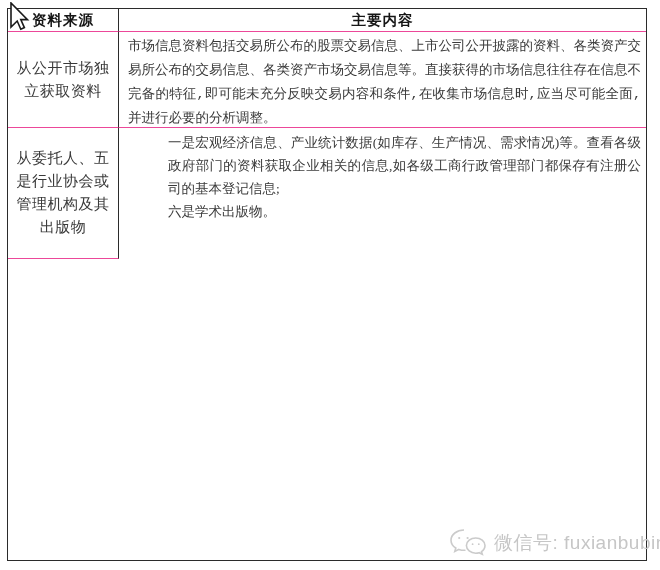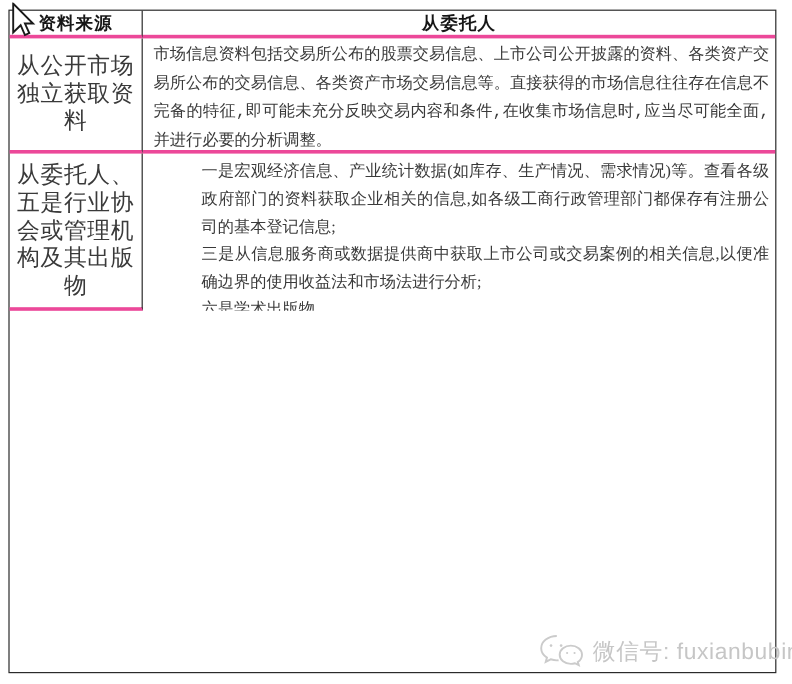--- a/index.html
+++ b/index.html
@@ -21,39 +21,39 @@
     box-sizing: border-box;
     display: grid;
     grid-template-columns: 111px 1fr;
     grid-template-rows: 23px 96px 131px 303px;
     border: 1px solid #2b2b2b;
     background: #ffffff;
   }
   .cell {
     box-sizing: border-box;
     overflow: hidden;
-    border-bottom: 3px solid #ec4899;
+    border-bottom: 1px solid #ec4899;
   }
   .src-col { border-right: 1px solid #2b2b2b; }
   .last-row { border-bottom: none; }
   .header-cell {
     display: flex;
     align-items: center;
     justify-content: center;
     font-weight: bold;
     font-size: 14.5px;
     color: #161616;
     letter-spacing: 1px;
   }
   .src-cell {
     display: flex;
     align-items: center;
     justify-content: center;
     text-align: center;
-    font-size: 19px;
+    font-size: 15px;
     line-height: 23px;
     color: #3a3a3a;
     padding: 0 4px;
     letter-spacing: 0.5px;
   }
   .content-cell {
     font-size: 13.5px;
     color: #3a3a3a;
     text-align: justify;
     padding: 3px 5px 0 9px;
@@ -92,37 +92,36 @@
 </style>
 </head>
 <body>
 
 <div class="doc-table">
 
   <div class="cell src-col header-cell">
     <span>资料来源</span>
   </div>
   <div class="cell header-cell">
-    <span>从委托人</span>
+    <span>主要内容</span>
   </div>
 
   <div class="cell src-col src-cell">
     <span>从公开市场独立获取资料</span>
   </div>
   <div class="cell content-cell lh-r0">
     <p>市场信息资料包括交易所公布的股票交易信息、上市公司公开披露的资料、各类资产交易所公布的交易信息、各类资产市场交易信息等。直接获得的市场信息往往存在信息不完备的特征,即可能未充分反映交易内容和条件,在收集市场信息时,应当尽可能全面,并进行必要的分析调整。</p>
   </div>
 
   <div class="cell src-col src-cell">
     <span>从委托人、五是行业协会或管理机构及其出版物</span>
   </div>
 
   <div class="cell content-cell lh-r2 last-row">
     <p>一是宏观经济信息、产业统计数据(如库存、生产情况、需求情况)等。查看各级政府部门的资料获取企业相关的信息,如各级工商行政管理部门都保存有注册公司的基本登记信息;</p>
-    <p>三是从信息服务商或数据提供商中获取上市公司或交易案例的相关信息,以便准确边界的使用收益法和市场法进行分析;</p>
     <p>六是学术出版物。</p>
   </div>
 </div>
 
 <svg class="cursor" viewBox="0 0 22 32" xmlns="http://www.w3.org/2000/svg">
   <path d="M3,1 L3,25 L9.2,19 L12.8,27.2 L16.4,25.6 L12.8,17.6 L19.5,17.6 Z" fill="#ffffff" stroke="#1a1a1a" stroke-width="1.6" stroke-linejoin="miter"></path>
 </svg>
 
 <div class="watermark">
   <svg width="38" height="30" viewBox="0 0 38 30" xmlns="http://www.w3.org/2000/svg">

